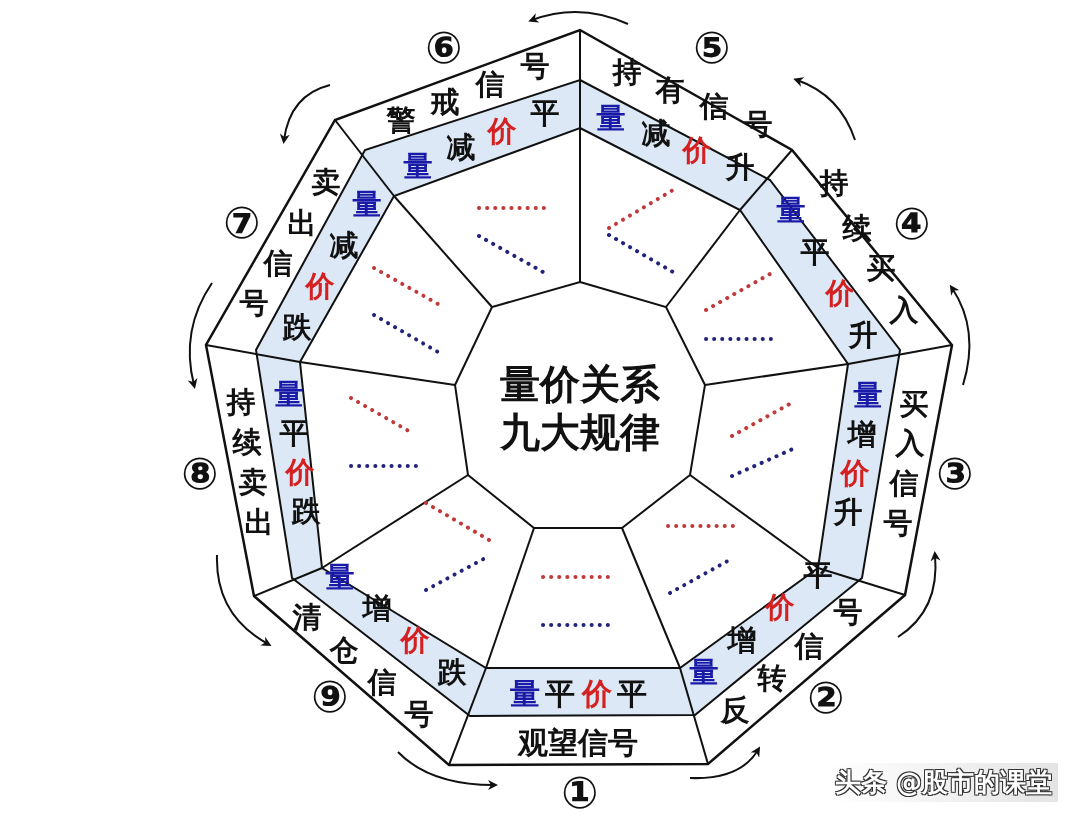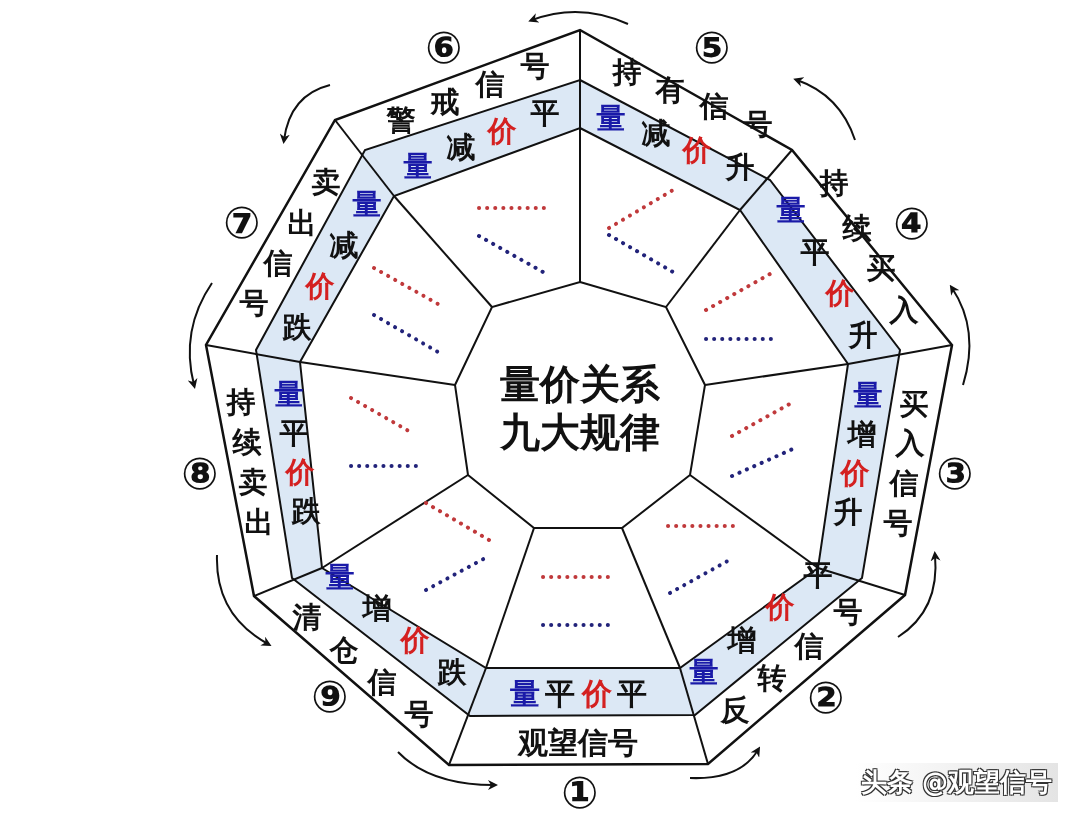--- a/index.html
+++ b/index.html
@@ -223,13 +223,13 @@
     <path d="M 898,637 Q 940,610 935,555"></path>
     <path d="M 690,778 Q 740,780 758,750"></path>
     <path d="M 398,752 Q 430,785 494,785"></path>
     <path d="M 217,555 Q 215,615 268,644"></path>
     <path d="M 212,283 Q 180,330 194,385"></path>
     <path d="M 330,85 Q 290,95 284,140"></path>
   </g>
 </svg>
 </div>
 
-<div class="wm">头条 @观望信号</div>
+<div class="wm">头条 @股市的课堂</div>
 
 </body></html>

